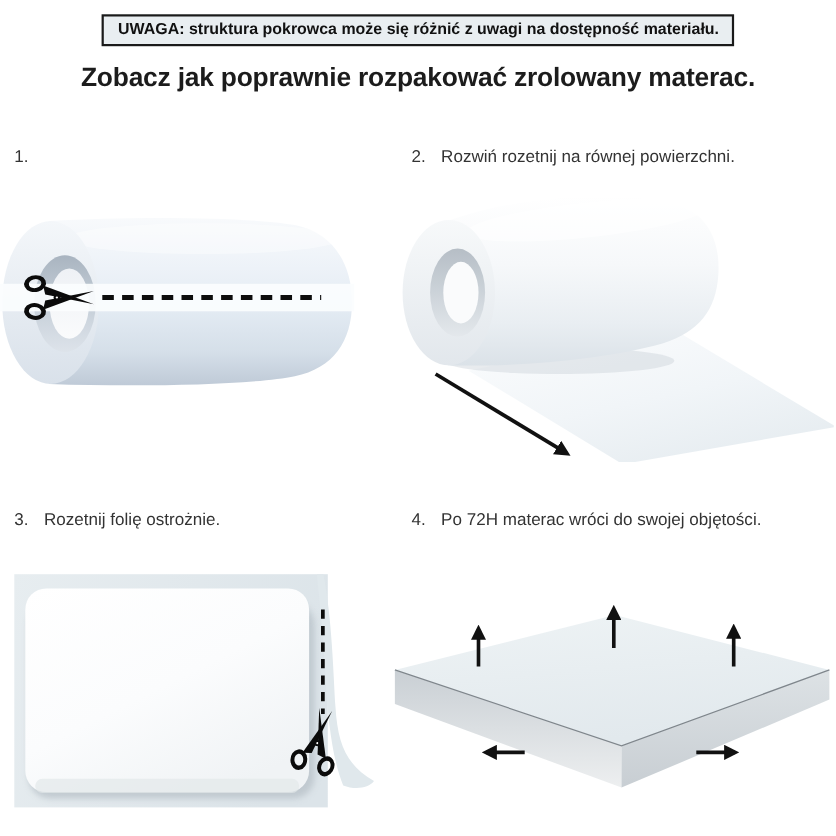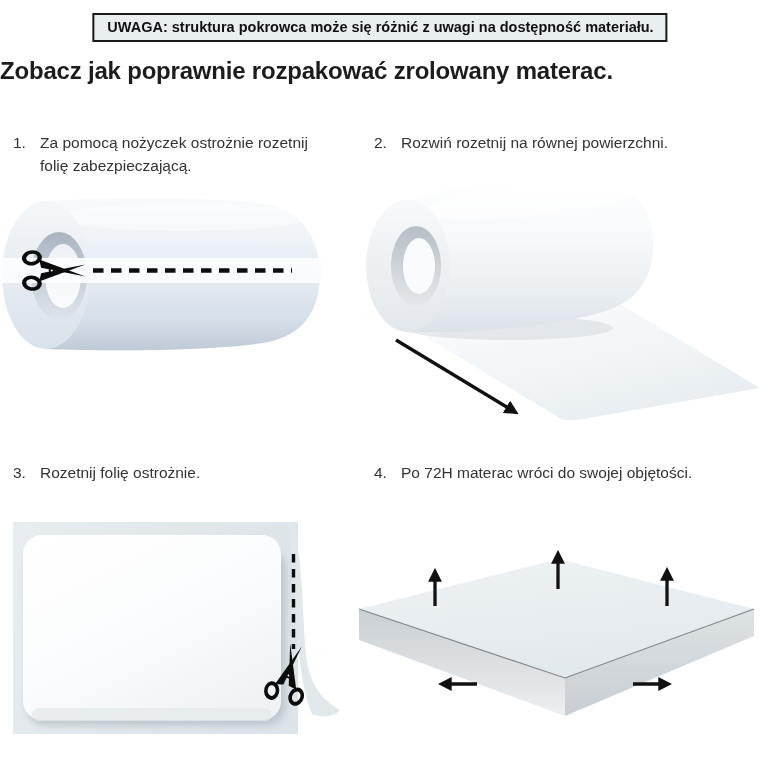--- a/index.html
+++ b/index.html
@@ -9,21 +9,21 @@
     position:relative;overflow:hidden;
   }
   .page{position:absolute;inset:0;}
   .notice-banner{
     position:absolute;top:13px;left:50%;transform:translateX(-50%);
     background:#e9eef1;border:2px solid #1a1a1a;
     padding:4px 12px 5px 13px;white-space:nowrap;
     font-size:14.5px;font-weight:700;color:#111111;letter-spacing:0;
   }
   .main-heading{
-    position:absolute;top:57px;left:0;width:760px;
+    position:absolute;top:57px;left:0;width:760px;text-align:center;
     font-size:24px;font-weight:700;color:#1c1c1c;letter-spacing:-0.2px;
     margin:0;
   }
   .step{
     position:absolute;display:flex;align-items:flex-start;
     font-size:15.5px;color:#333333;line-height:1.5;
   }
   .step-num{width:27px;flex:0 0 27px;}
   .step-text{display:block;}
   .illus{position:absolute;}
@@ -33,21 +33,20 @@
 <body>
 
 <div class="page">
 
   <div class="notice-banner">UWAGA: struktura pokrowca może się różnić z uwagi na dostępność materiału.</div>
 
   <h1 class="main-heading">Zobacz jak poprawnie rozpakować zrolowany materac.</h1>
 
   <div class="step" style="left:13px;top:131px;width:330px;">
     <span class="step-num">1.</span>
-    <span class="step-text" style="width:296px;">Za pomocą nożyczek ostrożnie rozetnij folię zabezpieczającą.</span>
   </div>
   <div class="step" style="left:374px;top:131px;width:386px;">
     <span class="step-num">2.</span>
     <span class="step-text">Rozwiń rozetnij na równej powierzchni.</span>
   </div>
   <div class="step" style="left:13px;top:461px;width:330px;">
     <span class="step-num">3.</span>
     <span class="step-text">Rozetnij folię ostrożnie.</span>
   </div>
   <div class="step" style="left:374px;top:461px;width:386px;">

